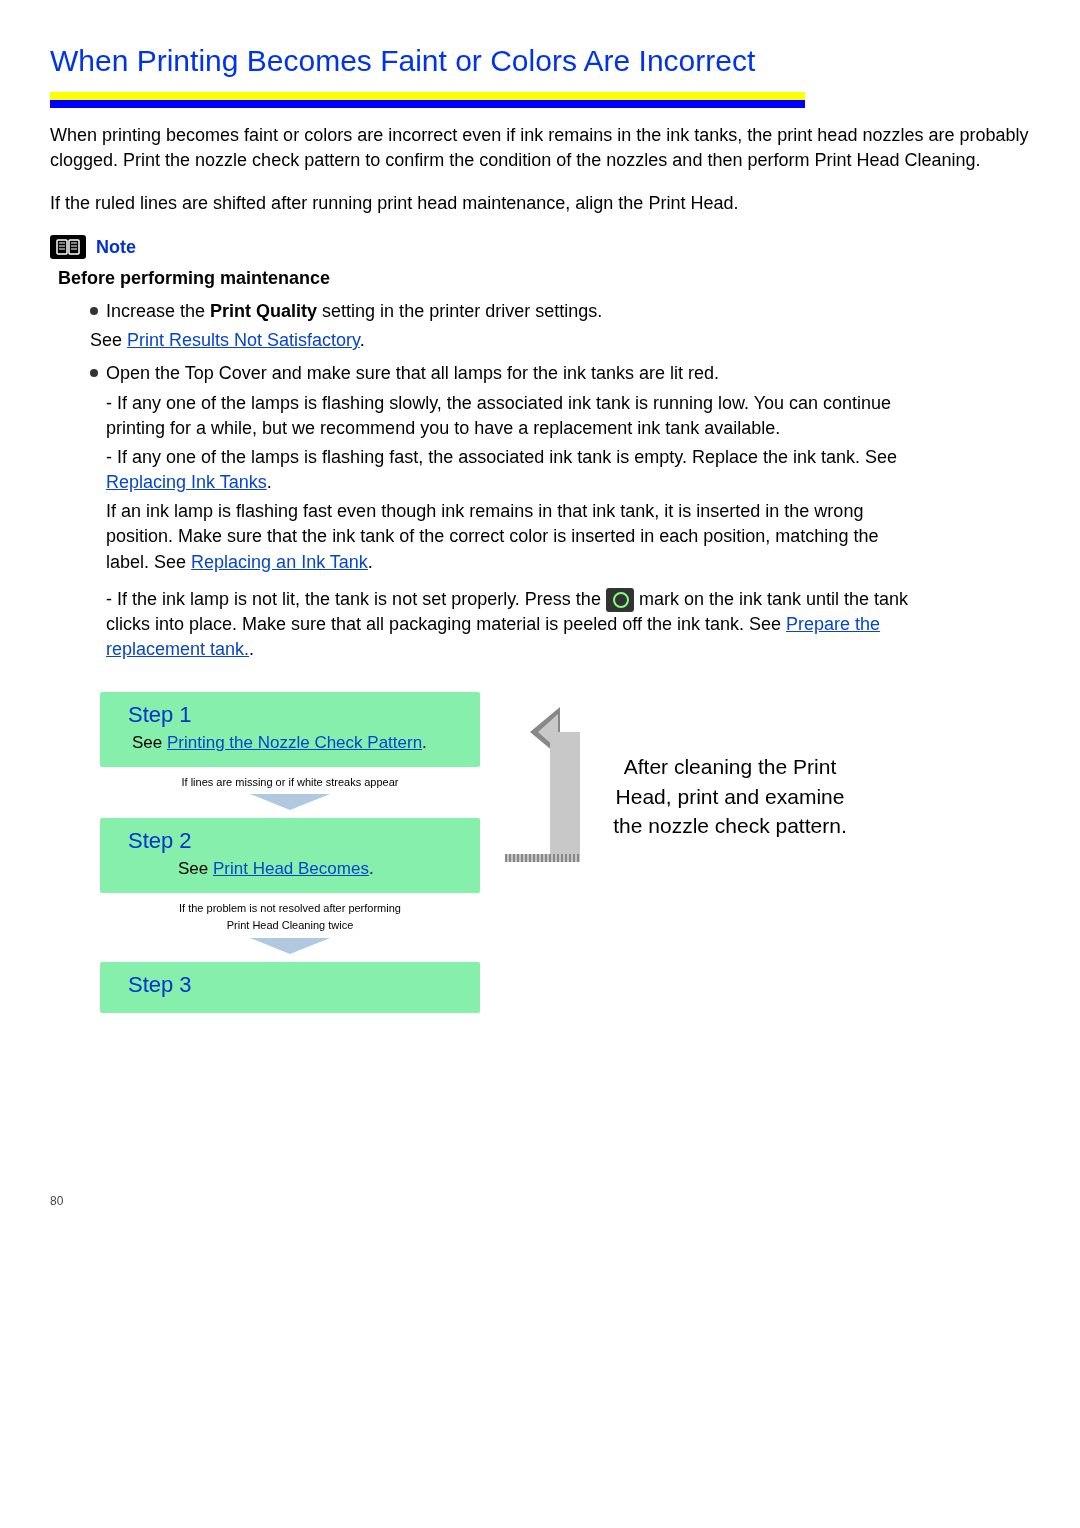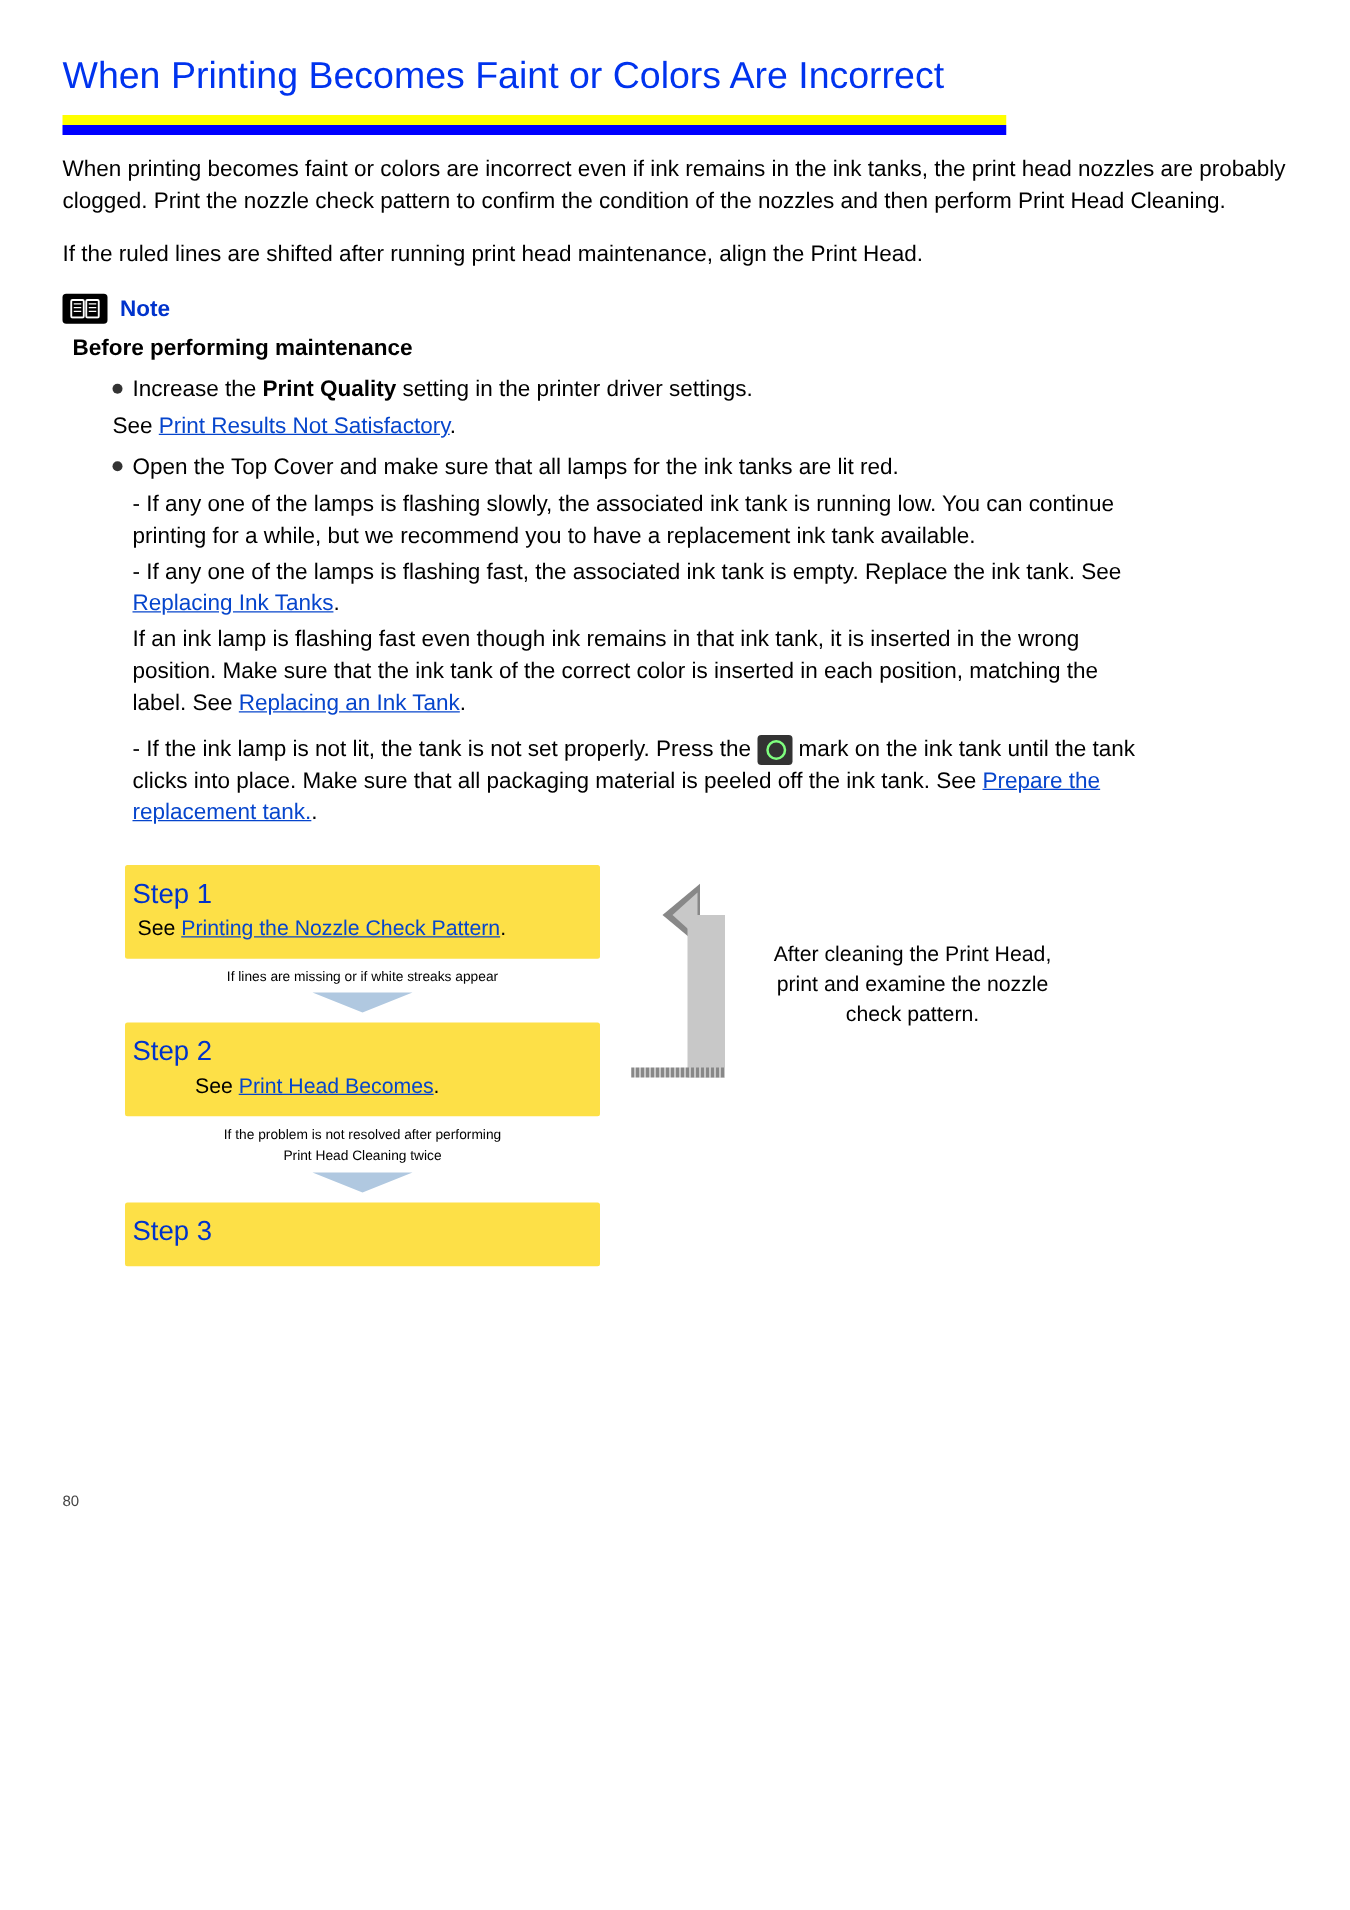--- a/index.html
+++ b/index.html
@@ -120,23 +120,23 @@
     .flowchart {
       margin-top: 30px;
       margin-left: 50px;
       display: flex;
       gap: 10px;
     }
     .flow-left {
       width: 380px;
     }
     .step-box {
-      background: #fde047;
+      background: #86efac;
       border-radius: 2px;
-      padding: 8px 12px 12px 6px;
+      padding: 8px 12px 12px 28px;
     }
     .step-title {
       color: #0033cc;
       font-size: 22px;
       font-weight: normal;
       margin-bottom: 0px;
     }
     .step-sub {
       margin-left: 4px;
       font-size: 17px;
@@ -196,21 +196,21 @@
       top: -18px;
       width: 0;
       height: 0;
       border-top: 18px solid transparent;
       border-bottom: 18px solid transparent;
       border-right: 20px solid #c8c8c8;
     }
     .flow-far-right {
       width: 240px;
       padding-top: 60px;
-      font-size: 17px;
+      font-size: 21px;
       text-align: center;
     }
     .page-num {
       text-align: left;
       font-size: 12px;
       color: #444;
       margin-top: 180px;
     }
   </style>
 </head>

